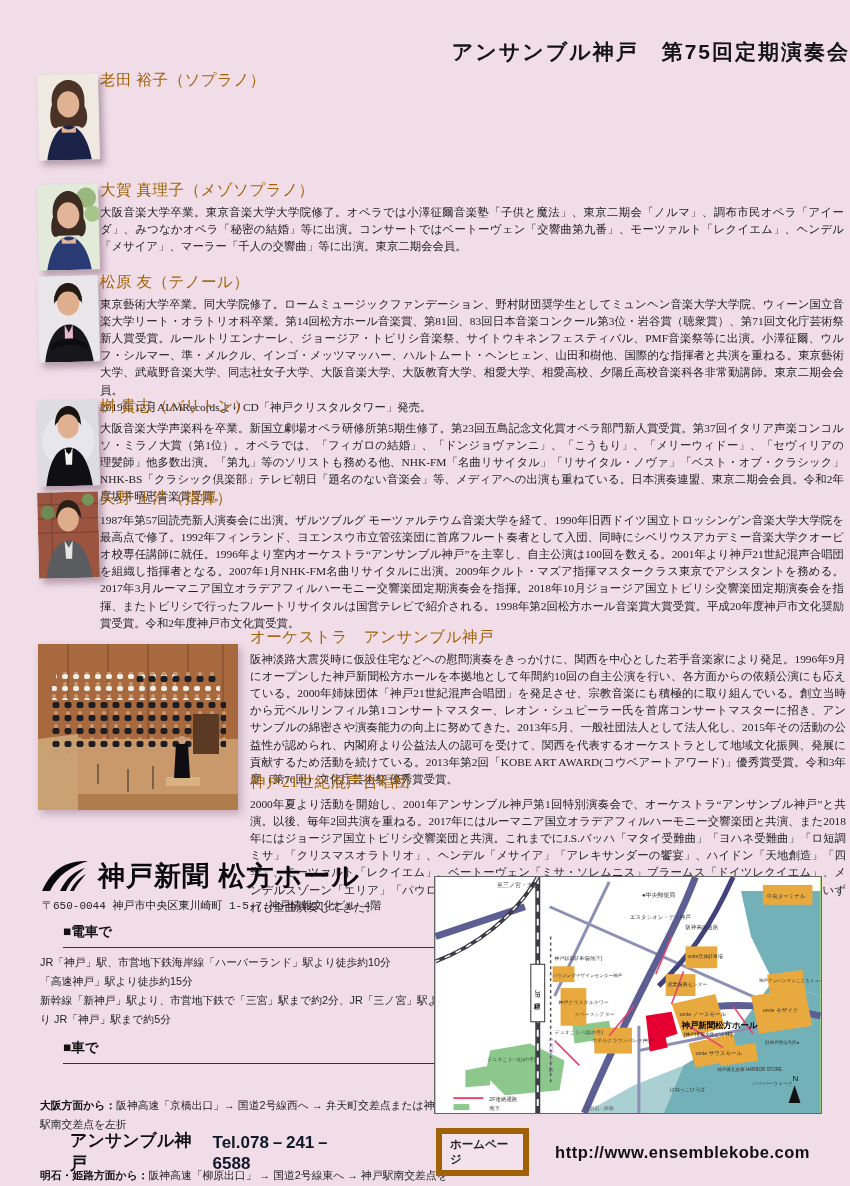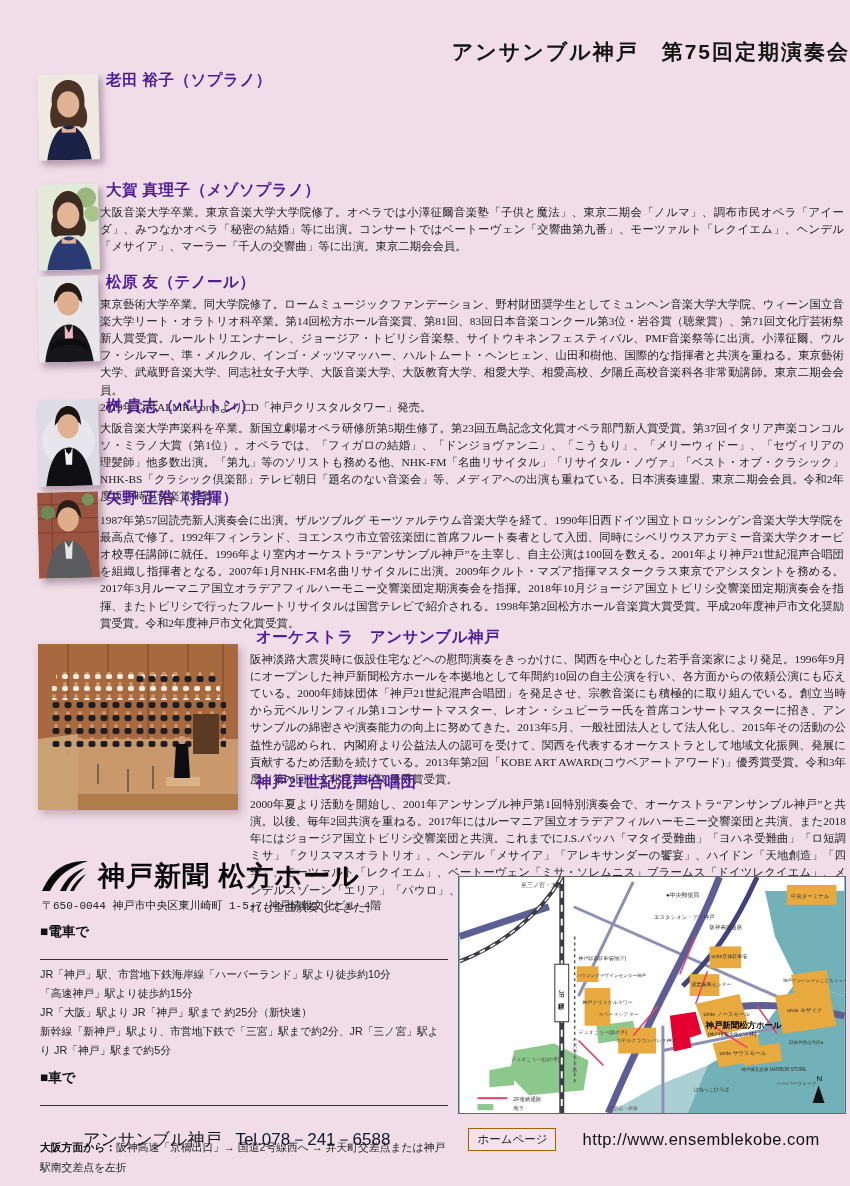--- a/index.html
+++ b/index.html
@@ -18,61 +18,61 @@
   .bio { position: absolute; left: 38px; width: 806px; }
   .photo {
     position: absolute; left: 0; top: 4px; width: 61px; height: 86px;
     box-shadow: 4px 5px 6px rgba(90,50,75,.38);
     transform: rotate(-1.4deg); background:#ddd; overflow:hidden;
   }
   .photo svg { display:block; width:100%; height:100%; }
   .bio-text { margin-left: 62px; width: 744px; }
   .bio-text h2, .sec-h {
     font-family: "Liberation Serif", "DejaVu Serif", serif;
-    font-size: 15.5px; font-weight: 700; color:#4c1d95;
-    letter-spacing: .5px; margin-bottom: 3px; margin-left: 6px;
+    font-size: 15.5px; font-weight: 400; color:#a16207;
+    letter-spacing: .5px; margin-bottom: 3px;
   }
   .bio-text p, .sec-p {
     font-family: "Liberation Serif", "DejaVu Serif", serif;
     font-size: 11.4px; line-height: 1.5; text-align: justify; color:#222;
   }
   .orch-photo {
     position: absolute; left: 38px; top: 644px; width: 200px; height: 166px;
     box-shadow: 3px 4px 8px rgba(90,50,75,.3); overflow: hidden;
   }
   .orch-photo svg { display:block; width:100%; height:100%; }
   .sec-block { position: absolute; left: 250px; width: 596px; }
   
   .venue { position: absolute; left: 40px; top: 858px; width: 408px; }
   .logo-row { display: flex; align-items: center; gap: 8px; }
   .logo-swoosh svg { display:block; }
   .logo-text { font-size: 27px; font-weight: 700; color: #0a0a0a; letter-spacing: 1px; }
   .addr { font-size: 11px; margin: 4px 0 10px 2px; color:#222;font-family:Liberation Mono, monospace; }
   .acc-h {
     font-size: 13.5px; font-weight: 700; color:#111;
-    border-bottom: 1.5px solid #333; padding-bottom: 18px; margin-bottom: 5px;
+    border-bottom: 1.5px solid #333; padding-bottom: 6px; margin-bottom: 5px; margin-left: 23px;
   }
   .acc-lines { font-size: 10.8px; line-height: 1.75; margin-bottom: 10px; color:#222; }
   .car-line { font-size: 10.8px; line-height: 1.8; color:#222;margin-top:32px; }
   .car-line b { font-weight: 700; color:#111; }
   .park-h { font-size: 11.5px; font-weight: 700; margin-top: 8px; color:#111; }
   .park-lines { font-size: 10.8px; line-height: 1.7; color:#222; }
   
   .map-box {
-    position: absolute; left: 458px; top: 876px; width: 388px; height: 238px;
-    border: 1px solid #666; background: #0ea5e9; overflow: hidden;
+    position: absolute; left: 434px; top: 876px; width: 388px; height: 238px;
+    border: 1px solid #666; background: #84cc16; overflow: hidden;
   }
   .map-box svg { display:block; width:100%; height:100%; }
   
-  .footer { position: absolute; left: 83px; top: 1128px; width: 740px;
-    display: flex; align-items: center; }
+  .footer { position: absolute; left: 70px; top: 1128px; width: 740px;
+    display: flex; align-items: center; font-weight: bold; }
   .footer .org { font-size: 17px; color:#111; }
   .footer .tel { font-size: 17px; margin-left: 14px; color:#0f172a; }
   .hp-box {
-    margin-left: 78px; border: 1px solid #a16207; padding: 3px 8px;
+    margin-left: 78px; border: 6px solid #a16207; padding: 3px 8px;
     font-size: 11.5px; color:#222; background: #f3e2ec;
   }
   .footer .url { font-size: 16.5px; margin-left: 26px; letter-spacing: .5px; color:#111; }
 </style>
 </head>
 <body>
 
 <div class="page">
 
   <h1 class="title">アンサンブル神戸　第75回定期演奏会</h1>
@@ -231,21 +231,20 @@
         </svg>
       </span>
       <span class="logo-text">神戸新聞 松方ホール</span>
     </div>
     <div class="addr">〒650-0044 神戸市中央区東川崎町 1-5-7 神戸情報文化ビル 4階</div>
 
     <div class="acc-h">■電車で</div>
     <div class="acc-lines">
       <div>JR「神戸」駅、市営地下鉄海岸線「ハーバーランド」駅より徒歩約10分</div>
       <div>「高速神戸」駅より徒歩約15分</div>
-      <div>JR「大阪」駅より JR「神戸」駅まで 約25分（新快速）</div>
       <div>新幹線「新神戸」駅より、市営地下鉄で「三宮」駅まで約2分、JR「三ノ宮」駅より JR「神戸」駅まで約5分</div>
     </div>
 
     <div class="acc-h">■車で</div>
     <div class="car-line">
       <b>大阪方面から：</b><span>阪神高速「京橋出口」→ 国道2号線西へ → 弁天町交差点または神戸駅南交差点を左折</span>
     </div>
     <div class="car-line">
       <b>明石・姫路方面から：</b><span>阪神高速「柳原出口」 → 国道2号線東へ → 神戸駅南交差点を右折</span>
     </div>

